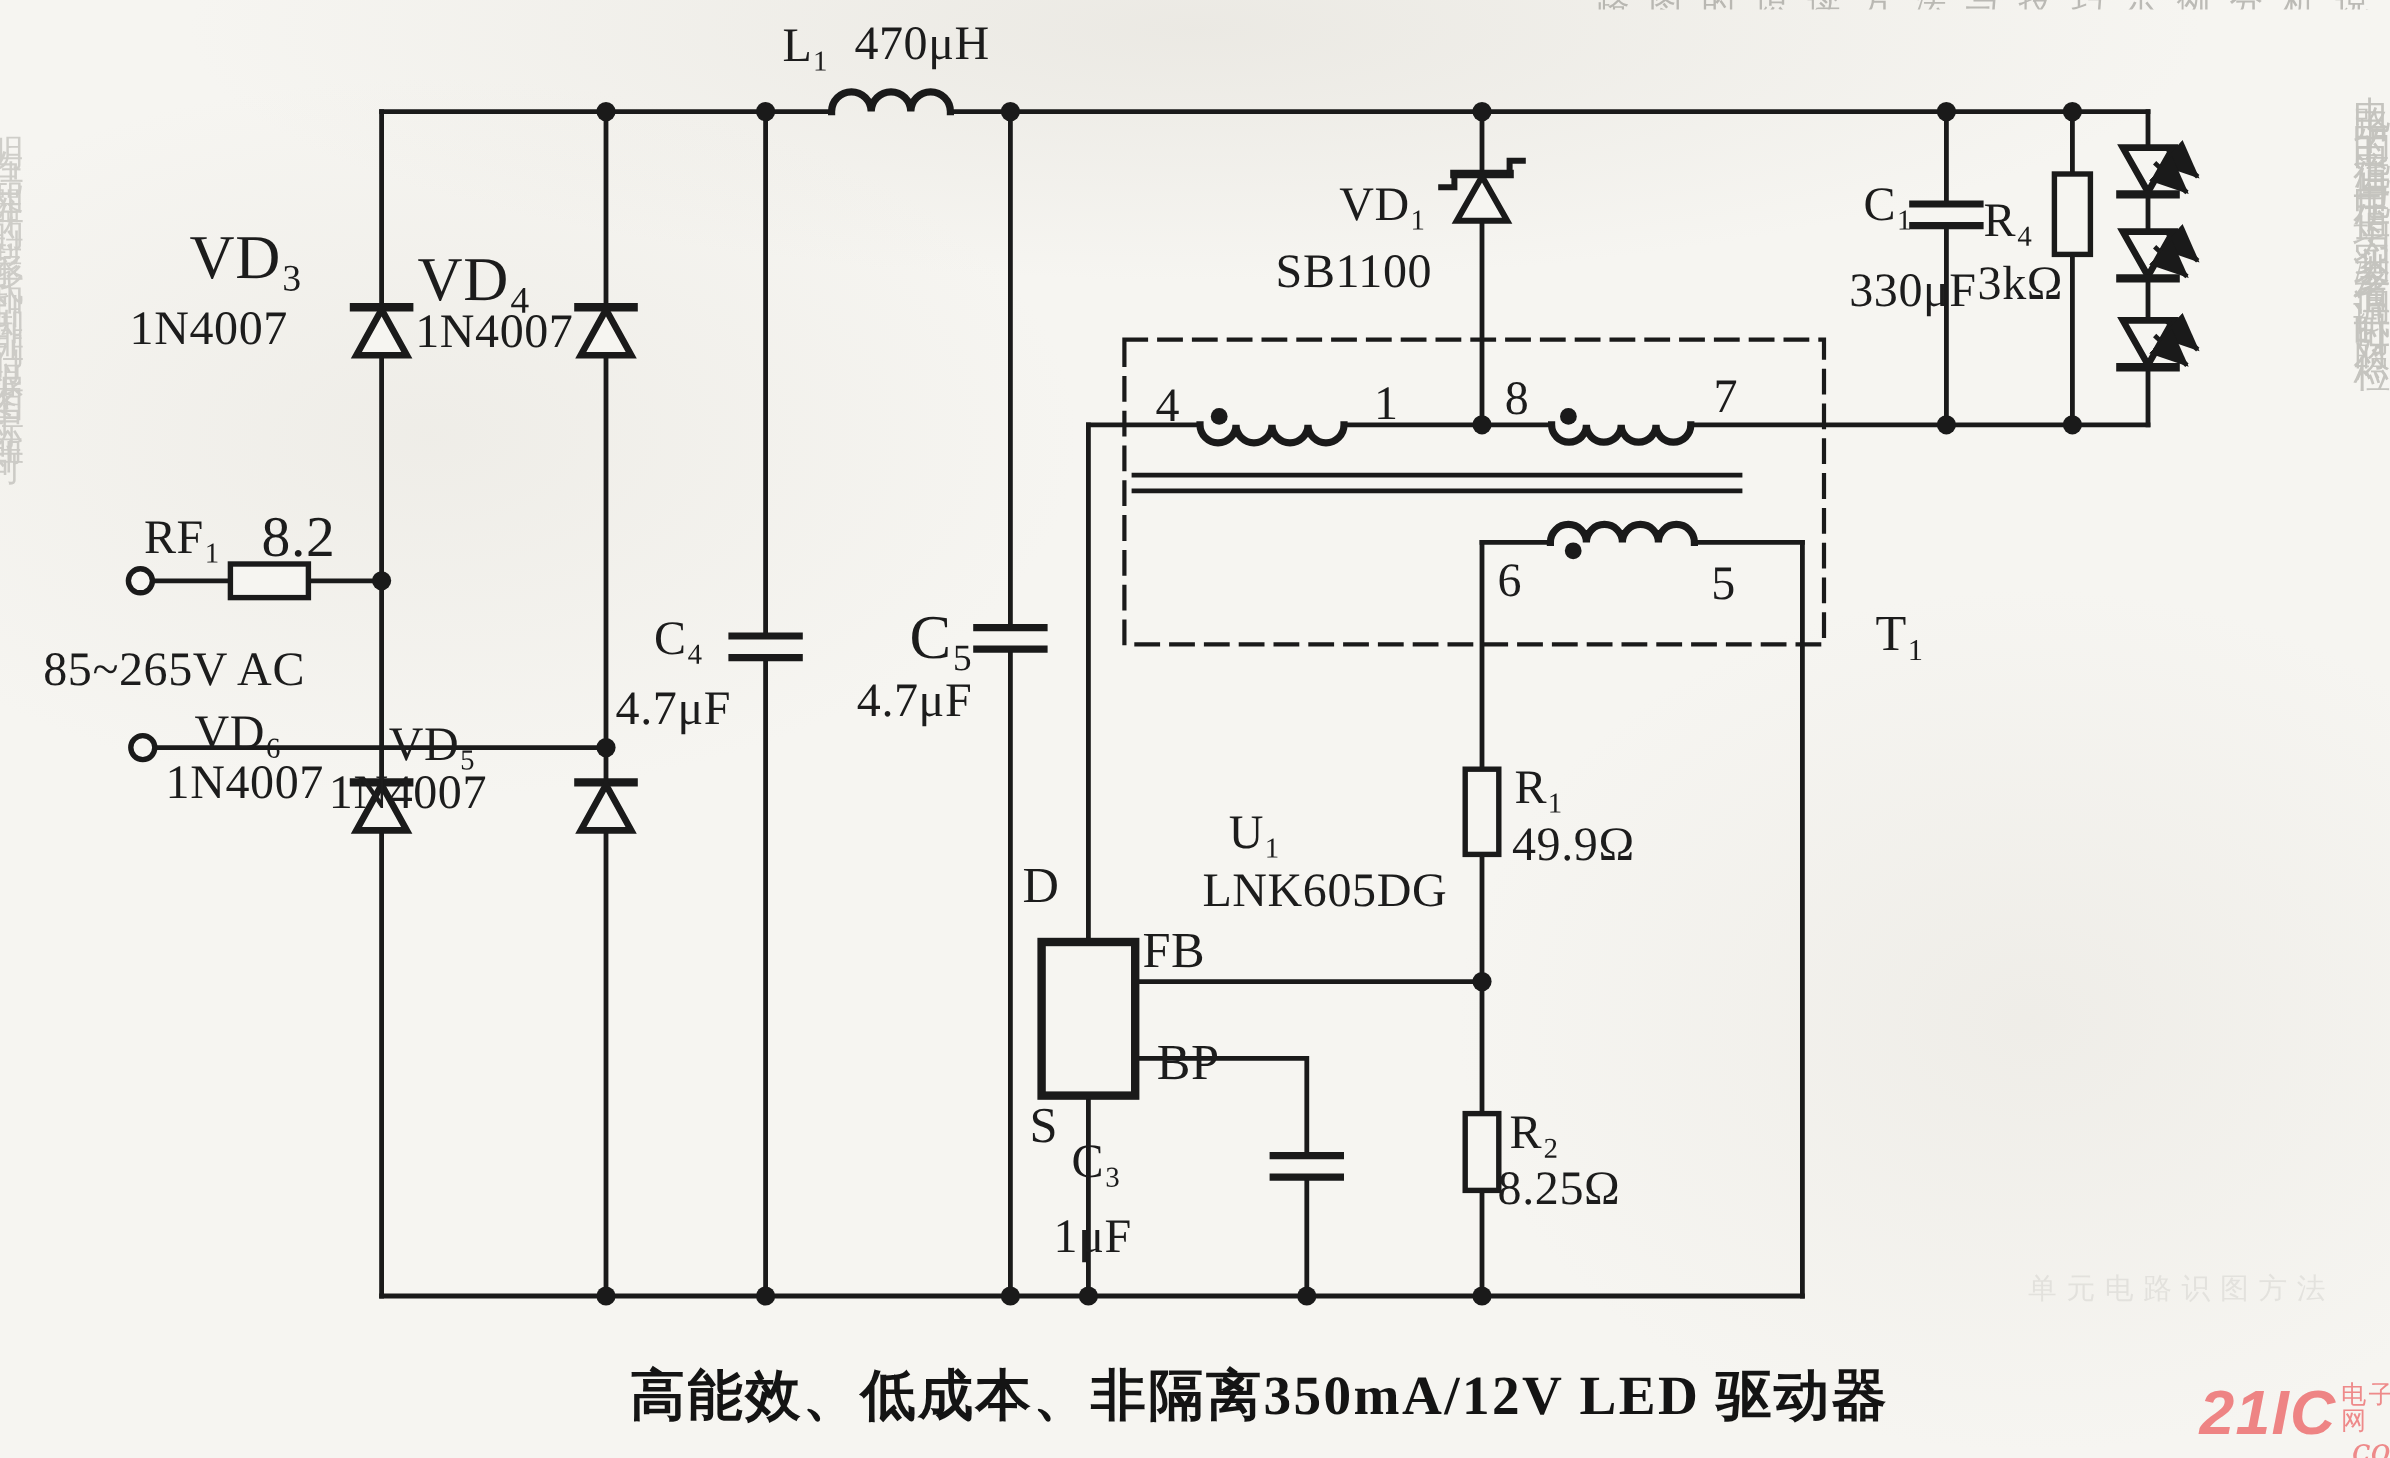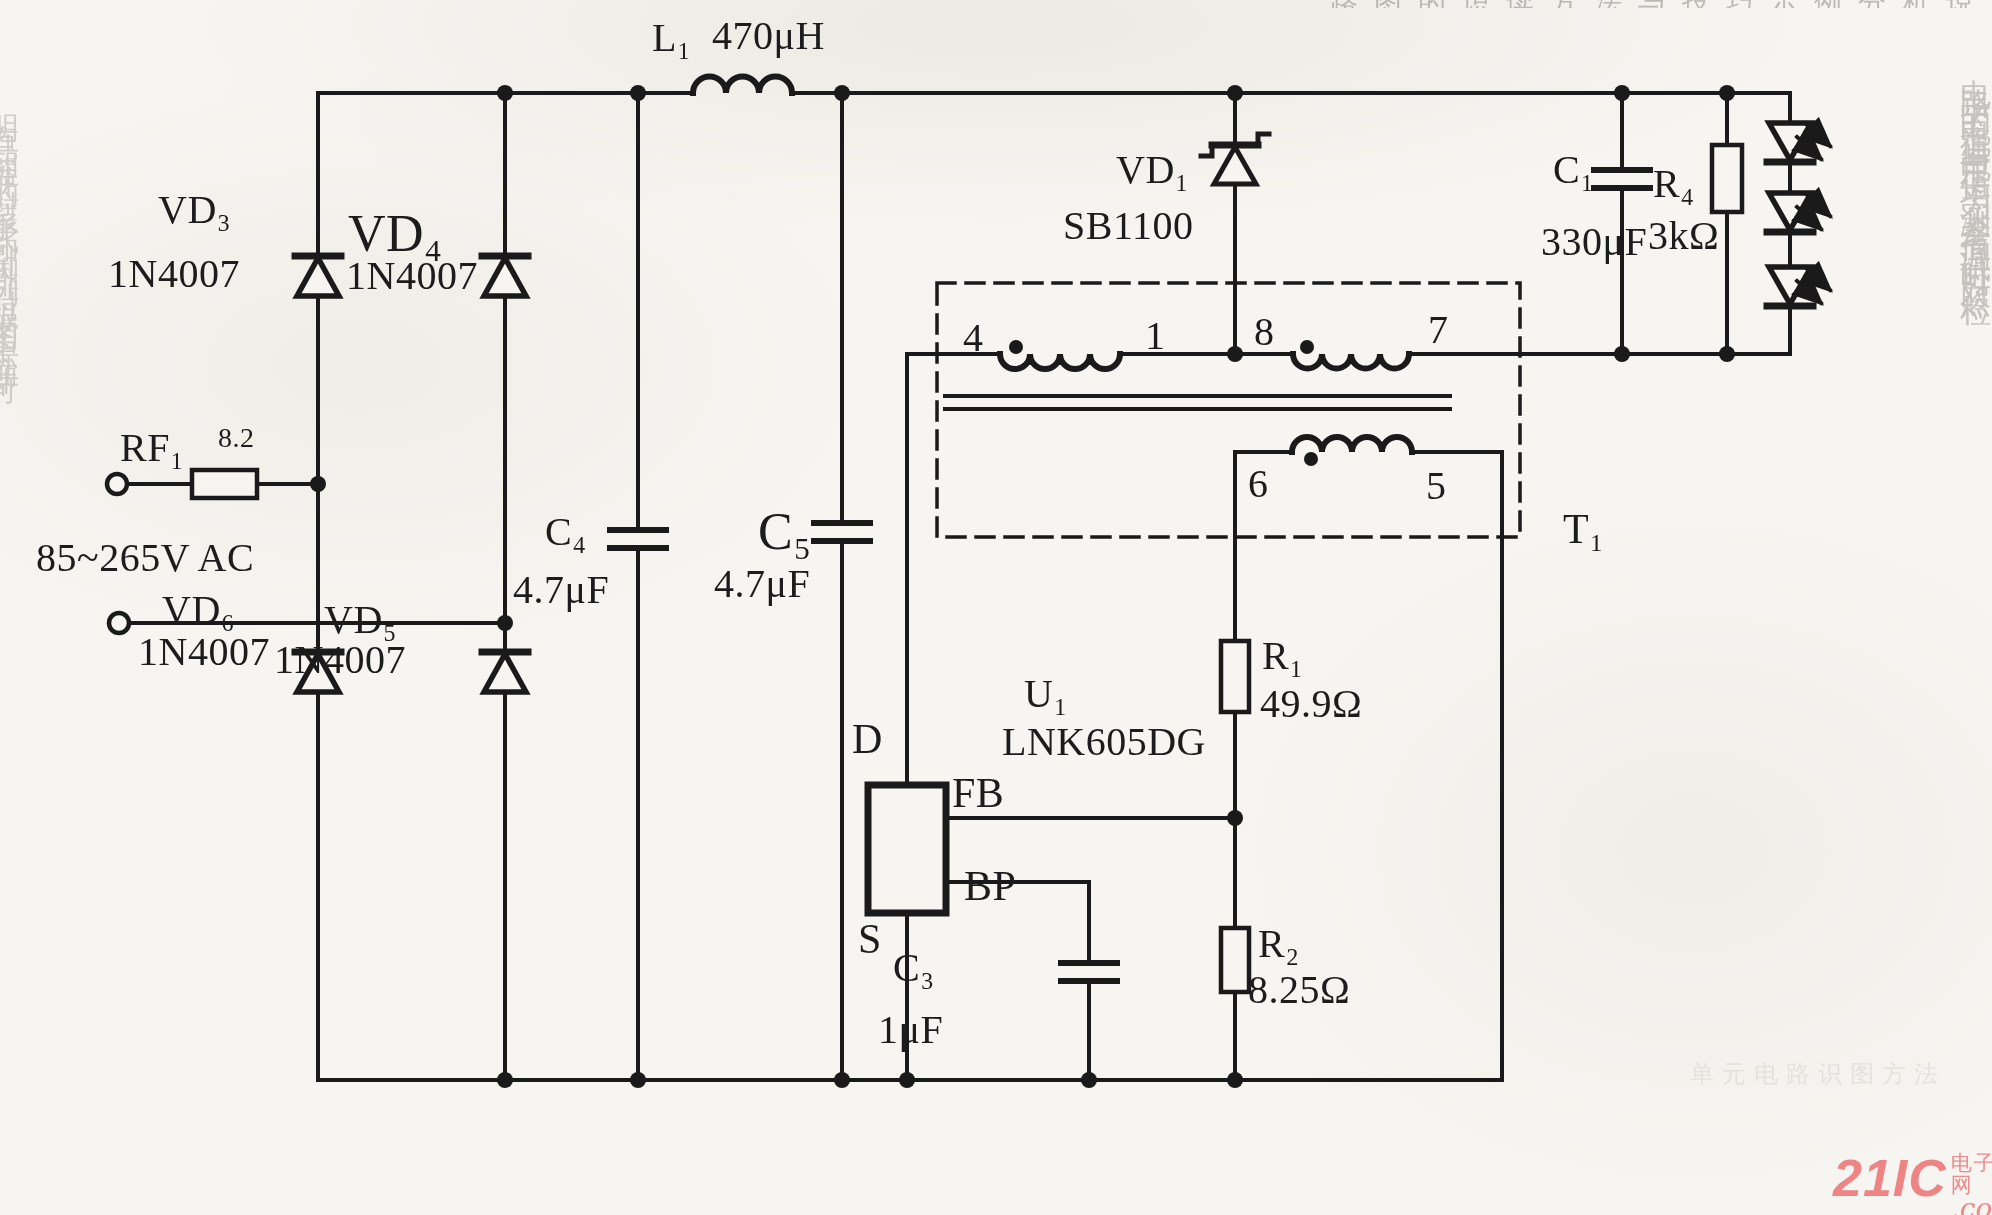--- a/index.html
+++ b/index.html
@@ -223,27 +223,27 @@
         <circle cx="1235" cy="1080" r="8"></circle>
       <circle cx="1016" cy="347" r="7"></circle>
       <circle cx="1307" cy="347" r="7"></circle>
       <circle cx="1311" cy="459" r="7"></circle>
     </g>
   </svg>
 
   <span class="lbl" style="left:652px;top:18px;font-size:40px;">L₁</span>
   <span class="lbl" style="left:712px;top:16px;font-size:40px;">470μH</span>
 
-  <span class="lbl" style="left:158px;top:190px;font-size:40px;">VD₃</span>
+  <span class="lbl" style="left:158px;top:190px;font-size:52px;">VD₃</span>
   <span class="lbl" style="left:108px;top:254px;font-size:40px;">1N4007</span>
   <span class="lbl" style="left:304px;top:208px;font-size:52px;margin-left:44px;">VD₄</span>
   <span class="lbl" style="left:346px;top:256px;font-size:40px;">1N4007</span>
 
   <span class="lbl" style="left:120px;top:428px;font-size:40px;">RF₁</span>
-  <span class="lbl" style="left:218px;top:424px;font-size:28px;text-align:right;">8.2</span>
+  <span class="lbl" style="left:218px;top:424px;font-size:48px;text-align:right;">8.2</span>
   <span class="lbl" style="left:36px;top:538px;font-size:40px;">85~265V AC</span>
 
   <span class="lbl" style="left:162px;top:590px;font-size:40px;">VD₆</span>
   <span class="lbl" style="left:138px;top:632px;font-size:40px;">1N4007</span>
   <span class="lbl" style="left:324px;top:600px;font-size:40px;text-align:right;">VD₅</span>
   <span class="lbl" style="left:274px;top:640px;font-size:40px;">1N4007</span>
 
   <span class="lbl" style="left:545px;top:512px;font-size:40px;">C₄</span>
   <span class="lbl" style="left:513px;top:570px;font-size:40px;">4.7μF</span>
   <span class="lbl" style="left:758px;top:506px;font-size:52px;font-family:Liberation Serif, serif;">C₅</span>
@@ -273,20 +273,21 @@
   <span class="lbl" style="left:858px;top:918px;font-size:42px;">S</span>
 
   <span class="lbl" style="left:1262px;top:636px;font-size:40px;">R₁</span>
   <span class="lbl" style="left:1260px;top:684px;font-size:40px;">49.9Ω</span>
   <span class="lbl" style="left:1258px;top:924px;font-size:40px;">R₂</span>
   <span class="lbl" style="left:1248px;top:970px;font-size:40px;">8.25Ω</span>
 
   <span class="lbl" style="left:893px;top:948px;font-size:40px;">C₃</span>
   <span class="lbl" style="left:878px;top:1010px;font-size:40px;">1μF</span>
 
+  <span class="lbl title" style="left:525px;top:1140px;font-size:46px;">高能效、低成本、非隔离350mA/12V LED 驱动器</span>
 
   <div class="wm">
     <span class="wm-brand">21IC</span>
     <span class="wm-right">
       <span class="wm-cn">电子网</span>
       <span class="wm-com">.com</span>
     </span>
   </div>
 
 </div>

